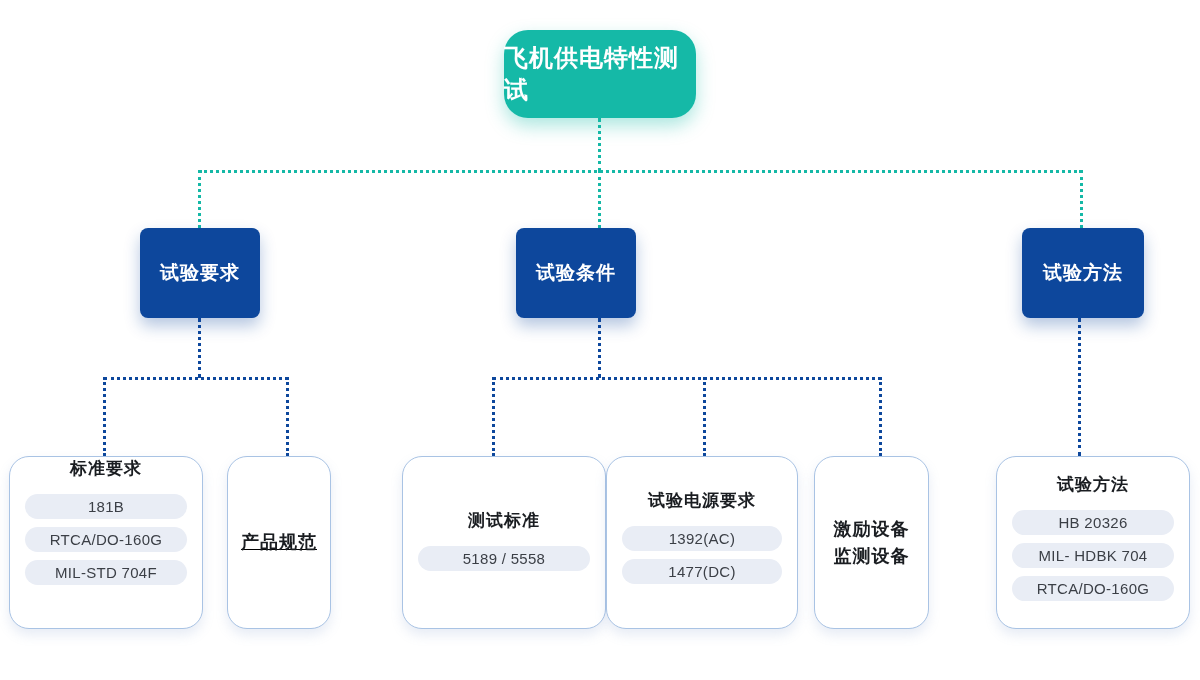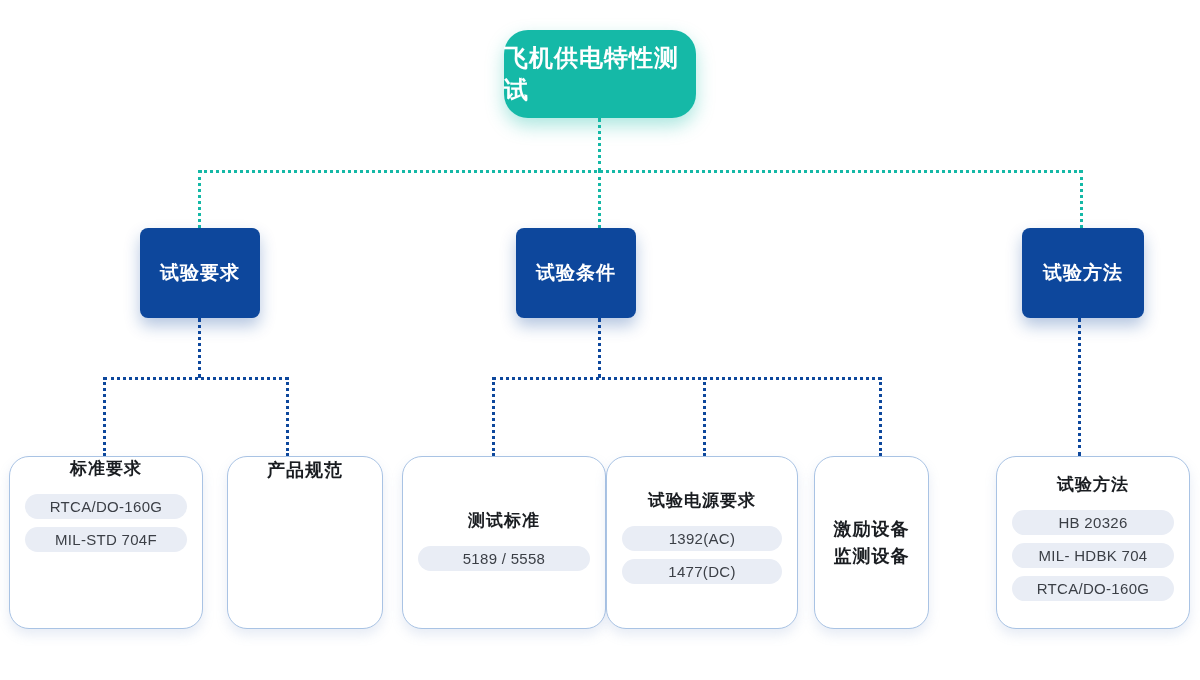--- a/index.html
+++ b/index.html
@@ -70,21 +70,21 @@
     background: #ffffff;
     border: 1.5px solid #a9c3e4;
     border-radius: 20px;
     box-shadow: 0 6px 12px rgba(120, 150, 200, 0.18);
     box-sizing: border-box;
     display: flex;
     flex-direction: column;
     align-items: center;
   }
   #leaf-1 { left: 9px;    width: 194px; padding-top: 0; }
-  #leaf-2 { left: 227px;  width: 156px; justify-content: flex-start; }
+  #leaf-2 { left: 227px;  width: 104px; justify-content: center; text-decoration: underline; }
   #leaf-3 { left: 402px;  width: 204px; padding-top: 52px; }
   #leaf-4 { left: 606px;  width: 192px; padding-top: 32px; }
   #leaf-5 { left: 814px;  width: 115px; justify-content: center; }
   #leaf-6 { left: 996px;  width: 194px; padding-top: 16px; }
 
   .leaf-title {
     font-size: 17px;
     font-weight: bold;
     color: #1a1d21;
     letter-spacing: 1px;
@@ -145,20 +145,21 @@
   </div>
   <div class="branch-node" id="branch-2">
     <span>试验条件</span>
   </div>
   <div class="branch-node" id="branch-3">
     <span>试验方法</span>
   </div>
 
   <div class="leaf-card" id="leaf-1">
     <div class="leaf-title">标准要求</div>
+    <div class="pill">181B</div>
     <div class="pill">RTCA/DO-160G</div>
     <div class="pill">MIL-STD 704F</div>
   </div>
 
   <div class="leaf-card" id="leaf-2">
     <div class="leaf-solo">产品规范</div>
   </div>
 
   <div class="leaf-card" id="leaf-3">
     <div class="leaf-title">测试标准</div>

